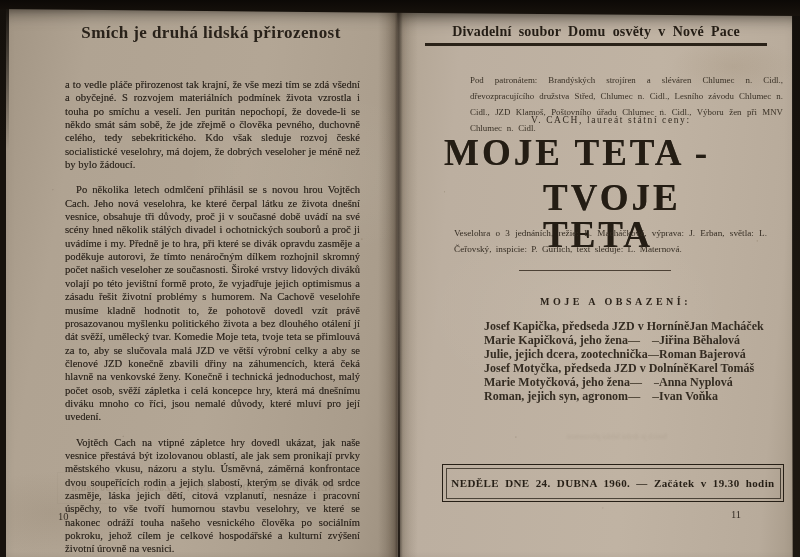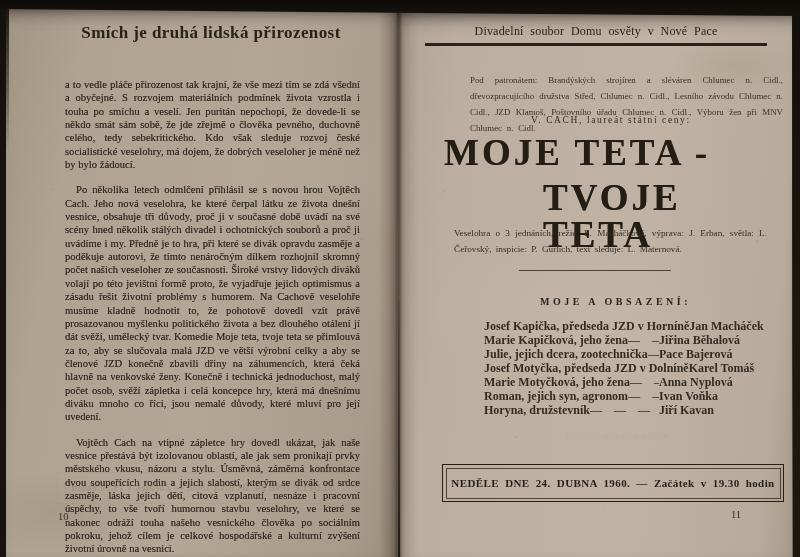--- a/index.html
+++ b/index.html
@@ -78,21 +78,21 @@
     transform:scaleX(-1); opacity:.16; filter:blur(.6px);
     font-size:9.5px; font-weight:700; color:#5c4a35; letter-spacing:.5px;
     overflow:hidden; white-space:nowrap;
   }
   .pagenum { position:absolute; font-size:10.5px; color:#352d24; }
   .pn-left { left:52px; top:502px; }
   .pn-right { left:334px; top:497px; }
   
   .rp-header {
     position:absolute; left:28px; top:12px; width:342px; text-align:center;
-    font-size:12px; font-weight:400; word-spacing:3.5px; letter-spacing:.2px; color:#241d15; margin:0;
+    font-size:14px; font-weight:700; word-spacing:3.5px; letter-spacing:.2px; color:#241d15; margin:0;
   }
   .rp-header-rule { position:absolute; left:28px; top:31px; width:342px; height:2.5px; background:#2a2218; }
   .rp-patron {
     position:absolute; left:57px; top:44px; width:313px;
     font-size:8.9px; line-height:16px; text-align:justify; word-spacing:2.5px; color:#393126; margin:16px;
   }
   .rp-author {
     position:absolute; left:134px; top:103px;
     font-size:9.5px; letter-spacing:1.6px; color:#332b21;
   }
@@ -170,41 +170,36 @@
         <span class="cast-actor">Jan Macháček</span>
       </div>
       <div class="cast-row">
         <span class="cast-role">Marie Kapičková, jeho žena</span>
         <span class="cast-dashes">— — —</span>
         <span class="cast-actor">Jiřina Běhalová</span>
       </div>
       <div class="cast-row">
         <span class="cast-role">Julie, jejich dcera, zootechnička</span>
         <span class="cast-dashes">— —</span>
-        <span class="cast-actor">Pace Bajerová</span>
+        <span class="cast-actor">Roman Bajerová</span>
       </div>
       <div class="cast-row">
         <span class="cast-role">Josef Motyčka, předseda JZD v Dolníně</span>
         <span class="cast-dashes">—</span>
         <span class="cast-actor">Karel Tomáš</span>
       </div>
       <div class="cast-row">
         <span class="cast-role">Marie Motyčková, jeho žena</span>
         <span class="cast-dashes">— — —</span>
         <span class="cast-actor">Anna Nyplová</span>
       </div>
       <div class="cast-row">
         <span class="cast-role">Roman, jejich syn, agronom</span>
         <span class="cast-dashes">— — —</span>
         <span class="cast-actor">Ivan Voňka</span>
-      </div>
-      <div class="cast-row">
-        <span class="cast-role">Horyna, družstevník</span>
-        <span class="cast-dashes">— — — — —</span>
-        <span class="cast-actor">Jiří Kavan</span>
       </div>
     </div>
 
 
     <div class="rp-ghost-lines">Smích je druhá lidská přirozenost</div>
 
     <div class="rp-datebox">
       <div class="rp-datebox-inner">NEDĚLE DNE 24. DUBNA 1960. — Začátek v 19.30 hodin</div>
     </div>
     <div class="pagenum pn-right">11</div>

